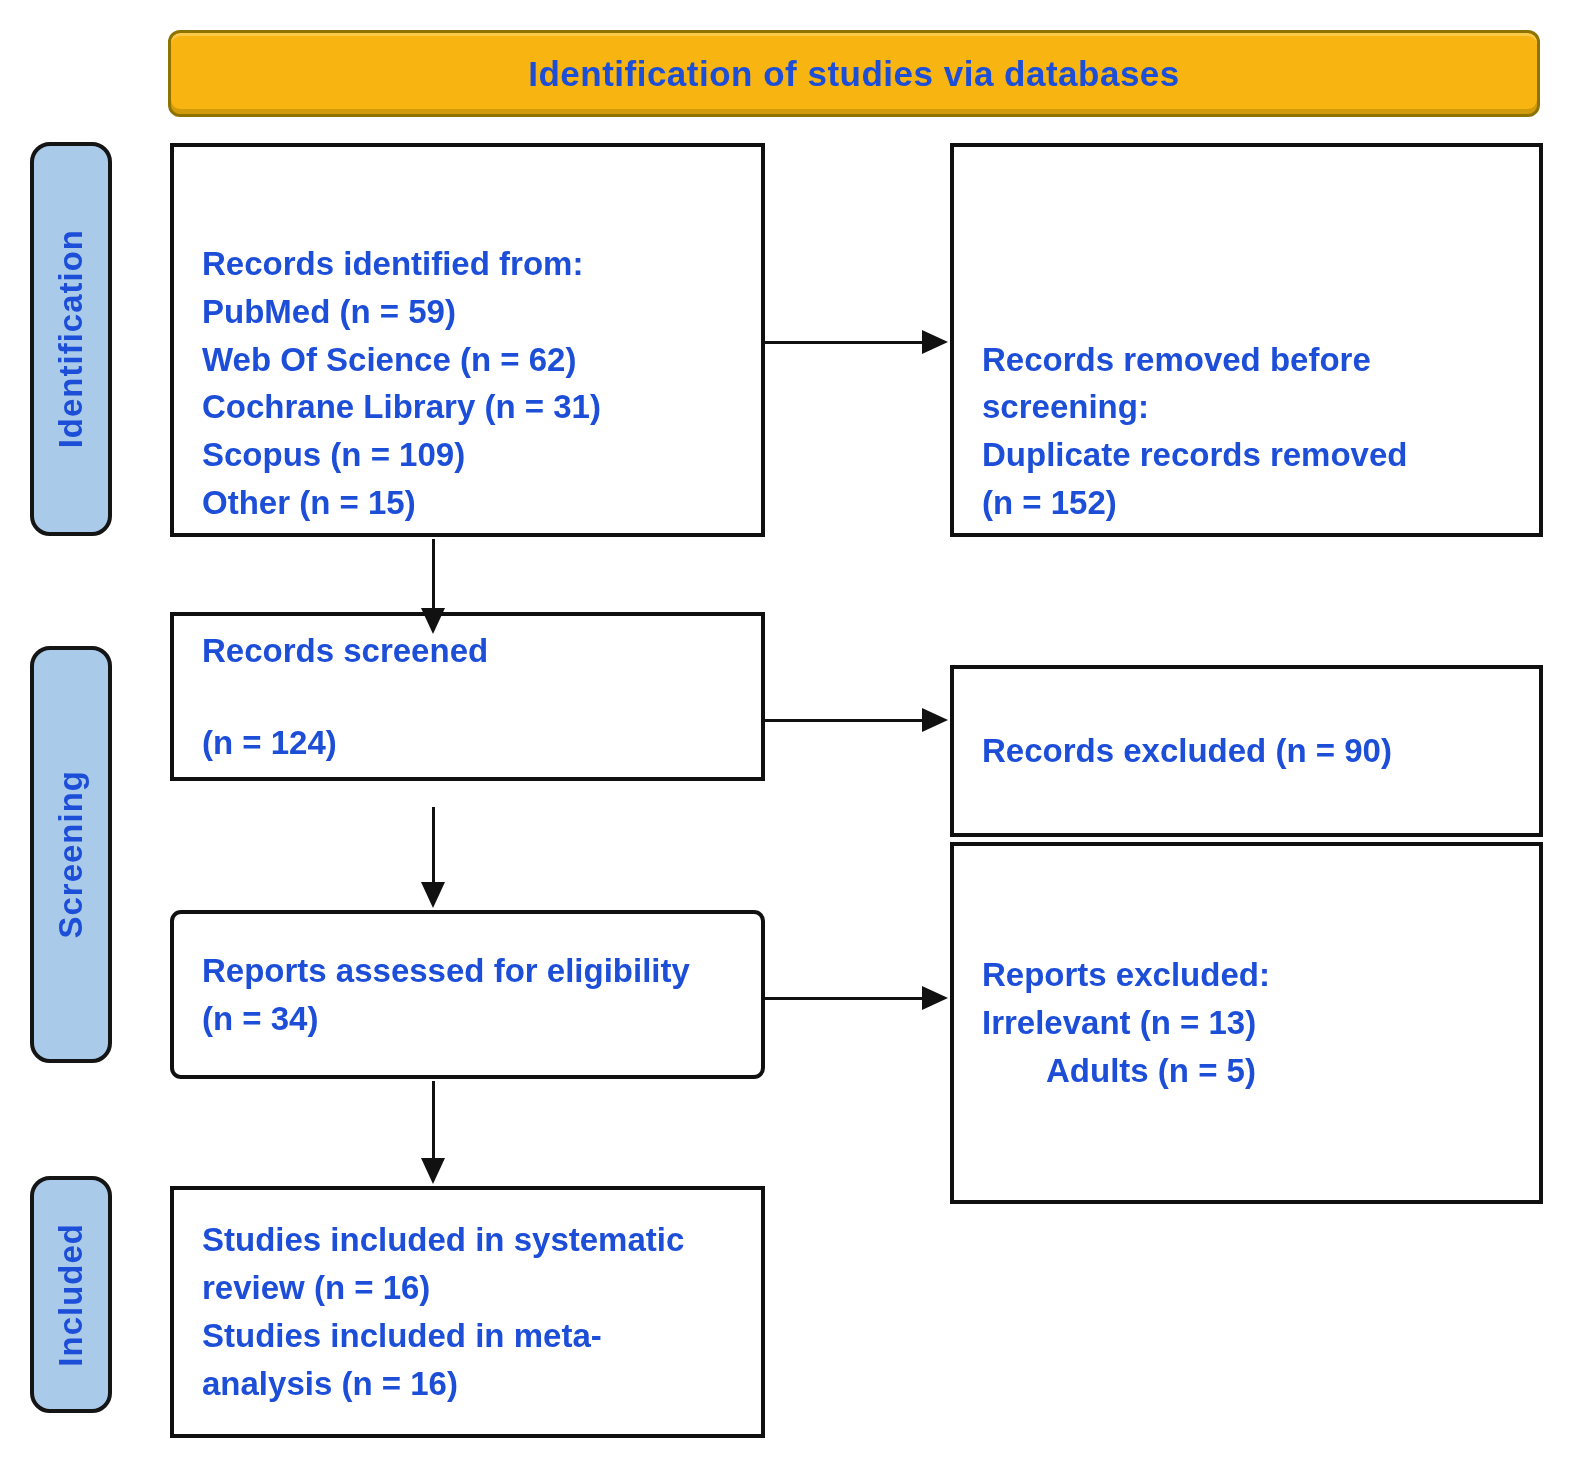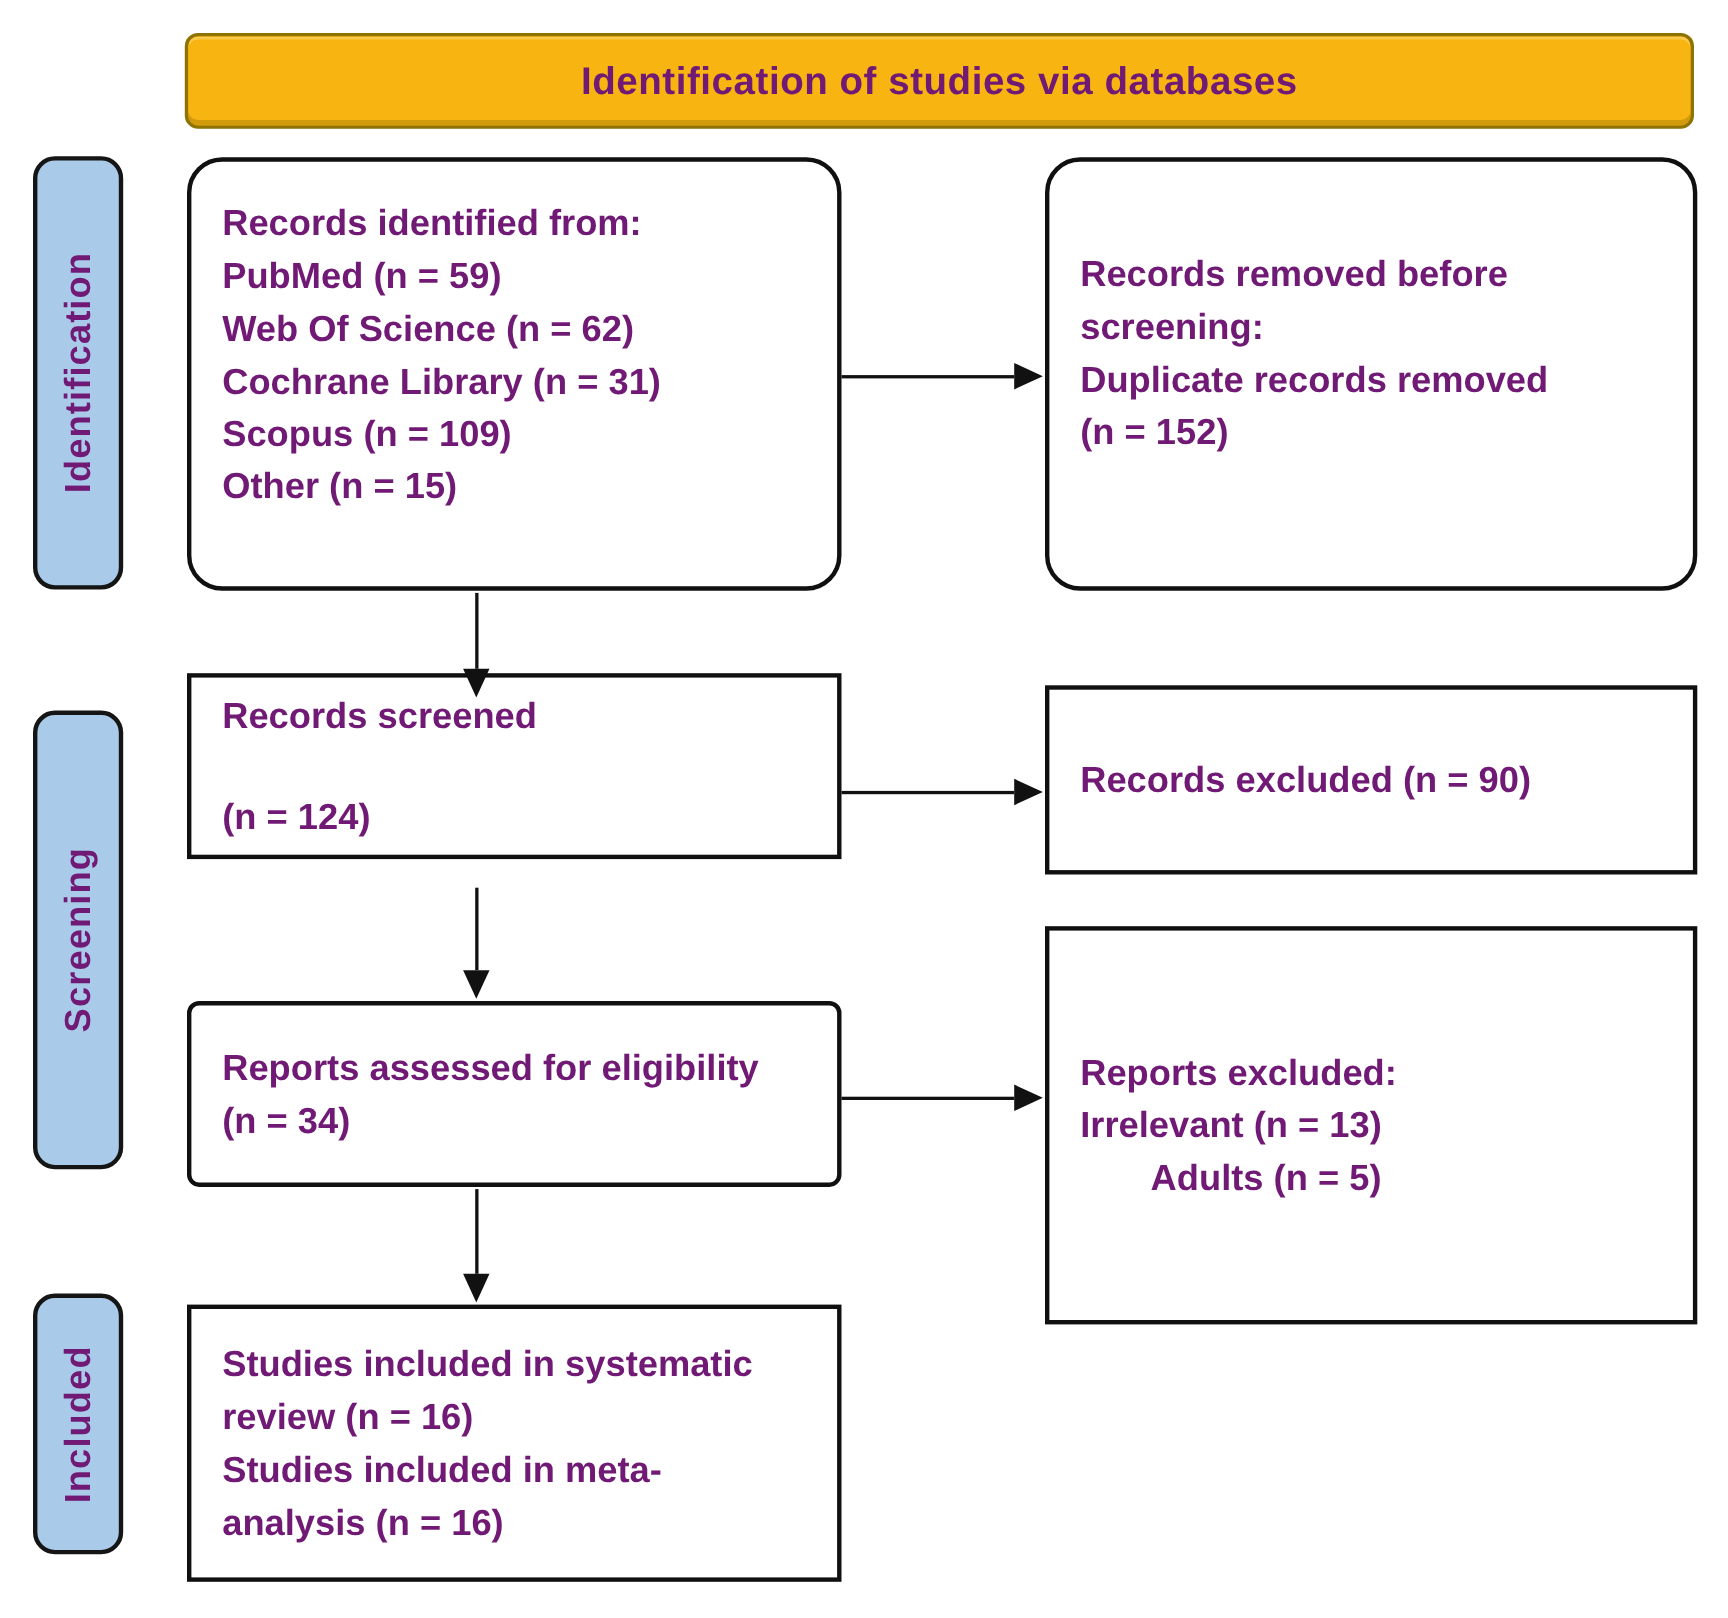--- a/index.html
+++ b/index.html
@@ -1,18 +1,18 @@
 <!DOCTYPE html>
 <html><head>
 <meta charset="utf-8">
 <style>
   html,body { margin:0; padding:0; background:#ffffff; }
   .canvas {
     position:relative; width:1571px; height:1471px; background:#ffffff;
-    font-family:"Liberation Sans", sans-serif; font-weight:700; color:#701a75;
+    font-family:"Liberation Sans", sans-serif; font-weight:700; color:#1d4ed8;
     overflow:hidden;
   }
 
   
   .banner {
     position:absolute; left:168px; top:30px; width:1372px; height:87px;
     background:#F8B411; border:3px solid #8F7300; border-radius:12px;
     box-sizing:border-box; display:flex; align-items:center; justify-content:center;
     font-size:35px; letter-spacing:0.5px;
     box-shadow: inset 0 -5px 0 rgba(140,110,0,0.35), inset 0 3px 0 rgba(255,240,180,0.35);
@@ -35,26 +35,26 @@
   
   .box {
     position:absolute; background:#ffffff; border:4px solid #101010;
     box-sizing:border-box; display:flex; flex-direction:column;
     justify-content:center; align-items:flex-start;
     padding:6px 6px 6px 28px; font-size:33px; line-height:1.45;
   }
   .box div { white-space:nowrap; }
   .box .indent  { }
   .box .indent2 { margin-left:64px; }
-  .box.top-align { justify-content:flex-start;border-radius:32px; }
+  .box.top-align { justify-content:flex-end; }
 
   #box-records-identified { left:170px; top:143px;  width:595px; height:394px; padding-top:32px; }
   #box-records-removed    { left:950px; top:143px;  width:593px; height:394px; padding-top:78px; }
   #box-records-screened   { left:170px; top:612px;  width:595px; height:169px;gap:44px; }
-  #box-records-excluded   { left:950px; top:623px;  width:593px; height:172px; }
+  #box-records-excluded   { left:950px; top:665px;  width:593px; height:172px; }
   #box-reports-assessed   { left:170px; top:910px;  width:595px; height:169px;border-radius:11px; }
   #box-reports-excluded   { left:950px; top:842px;  width:593px; height:362px; }
   #box-studies-included   { left:170px; top:1186px; width:595px; height:252px; }
 
   
   .arrow-v { position:absolute; width:24px; display:flex; flex-direction:column; align-items:center; }
   .arrow-v .shaft { width:3px; flex:1; background:#111; }
   .arrow-v .head  { width:0; height:0; border-left:12px solid transparent; border-right:12px solid transparent; border-top:26px solid #111; }
 
   .arrow-h { position:absolute; height:24px; display:flex; flex-direction:row; align-items:center; }

